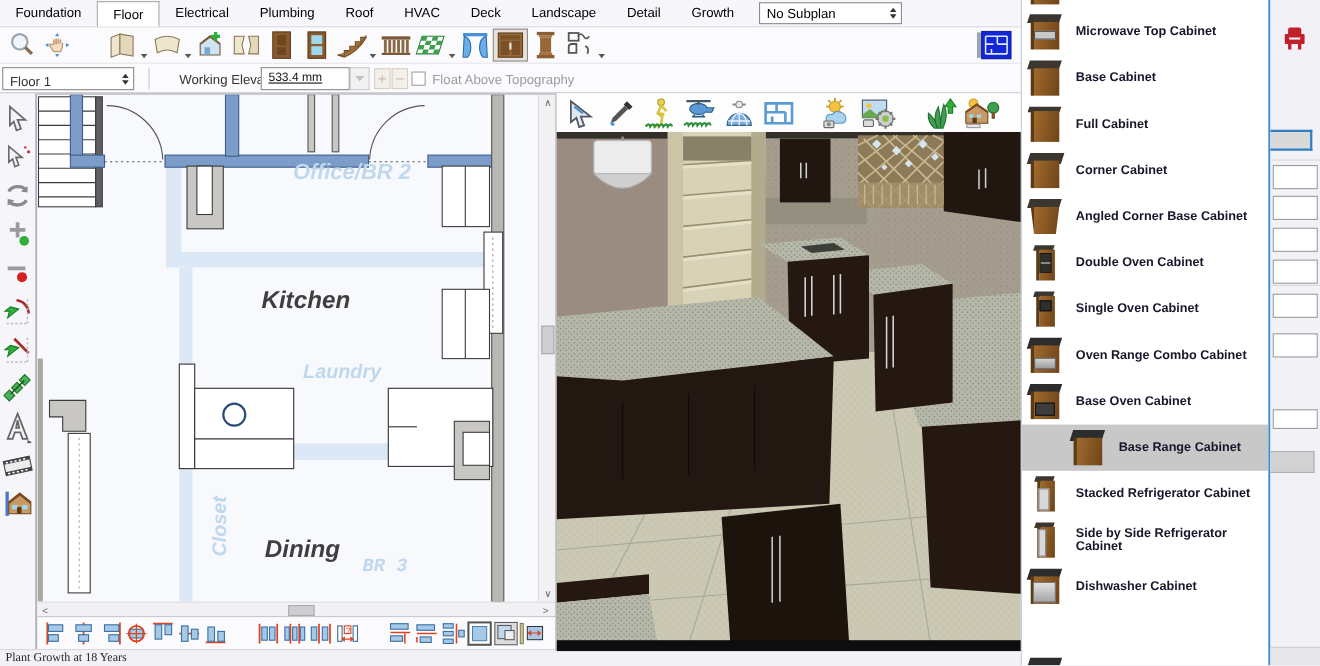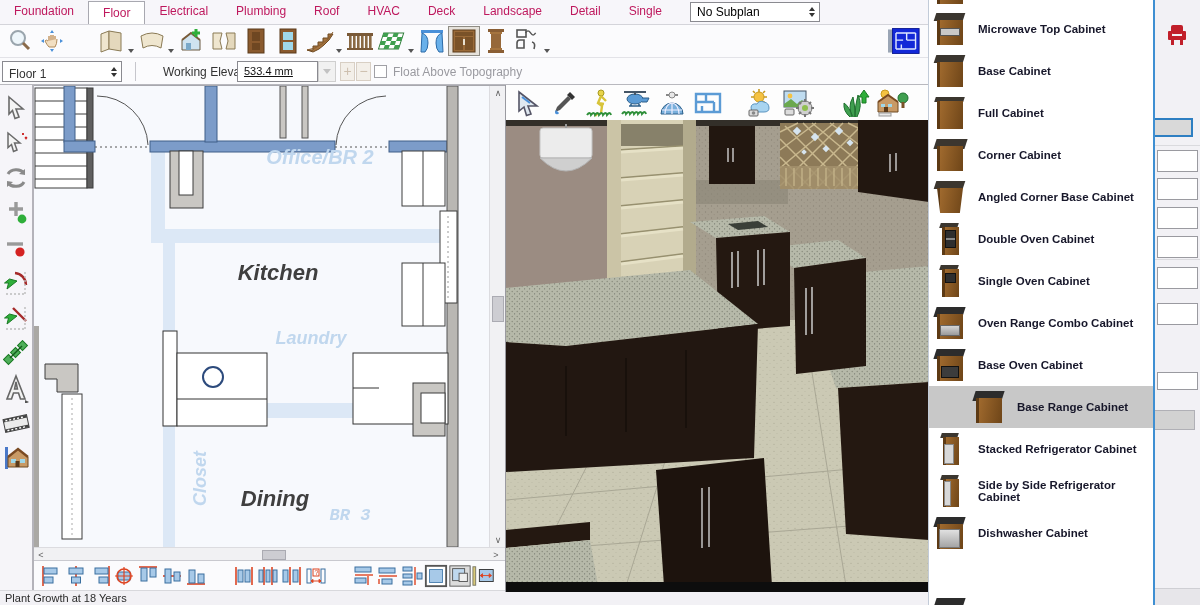--- a/index.html
+++ b/index.html
@@ -3,21 +3,21 @@
 <meta charset="utf-8">
 <style>
   * { box-sizing: border-box; margin:0; padding:0; }
   html,body { width:1200px; height:605px; overflow:hidden; }
   body { font-family:"Liberation Sans", sans-serif; background:#f2f1f5; }
   #app { position:relative; width:1200px; height:605px; background:#f2f1f5; overflow:hidden; }
 
   
   #menubar { position:absolute; left:0; top:0; width:928px; height:25px; background:#f7f6fa;
              border-bottom:1px solid #d4d4da; display:flex; align-items:stretch; }
-  .tab { padding:4px 14px 0 14px; font-size:12px; color:#be185d; cursor:default; }
+  .tab { padding:4px 14px 0 14px; font-size:12px; color:#000000; cursor:default; }
   .tab.sel { background:#fff; border:1px solid #a8a8b0; border-bottom:none; margin-top:1px; }
   #subplan { position:absolute; left:690px; top:2px; width:130px; height:20px; background:#fff;
              border:1px solid #8a8a90; font-size:12px; display:flex; align-items:center; padding-left:6px; }
   .spinner { margin-left:auto; width:14px; height:100%; display:flex; flex-direction:column;
              align-items:center; justify-content:center; gap:2px; }
   .spinner i { width:0; height:0; border-left:3px solid transparent; border-right:3px solid transparent; }
   .spinner .up { border-bottom:4px solid #333; }
   .spinner .dn { border-top:4px solid #333; }
 
   
@@ -67,21 +67,21 @@
   .sb-thumb { position:absolute; background:#cdcdd2; border:1px solid #ababb2; }
 
   
   #bottombar { position:absolute; left:34px; top:560px; width:471px; height:30px; background:#fbfbfd;
                border-top:1px solid #c9c9cf; display:flex; align-items:center; padding-left:6px; overflow:hidden; }
   .bt { width:24px; height:26px; display:flex; align-items:center; justify-content:center; flex:none; }
   .gap24 { margin-left:24px; }
 
   
   #statusbar { position:absolute; left:0; top:590px; width:928px; height:15px; background:#f2f1f5;
-               border-top:1px solid #d8d8dc; font-size:11px; color:#2a2a2a; padding:1px 0 0 5px; }
+               border-top:1px solid #d8d8dc; font-size:11px; color:#2a2a2a; padding:1px 0 0 5px;font-family:Liberation Serif, serif; }
 
   
   #view3d { position:absolute; left:505px; top:85px; width:423px; height:507px; background:#fdfdfd;
             border-left:1px solid #9a9aa0; }
   #view3d-toolbar { position:absolute; left:0; top:0; width:423px; height:35px; background:#fdfdfd;
                     display:flex; align-items:center; padding-left:4px; }
   .vbtn { width:36px; height:32px; display:flex; align-items:center; justify-content:center; }
   #scene { position:absolute; left:0; top:35px; width:423px; height:472px; }
 
   
@@ -142,21 +142,21 @@
     <div style="display:flex;">
         <div class="tab">Foundation</div>
         <div class="tab sel">Floor</div>
         <div class="tab">Electrical</div>
         <div class="tab">Plumbing</div>
         <div class="tab">Roof</div>
         <div class="tab">HVAC</div>
         <div class="tab">Deck</div>
         <div class="tab">Landscape</div>
         <div class="tab">Detail</div>
-        <div class="tab">Single</div>
+        <div class="tab">Growth</div>
         <div class="tab">Terrain</div>
       </div>
   </div>
   <div id="subplan">
     <span>No Subplan</span>
     <span class="spinner">
         <i class="up"></i>
         <i class="dn"></i>
       </span>
   </div>

